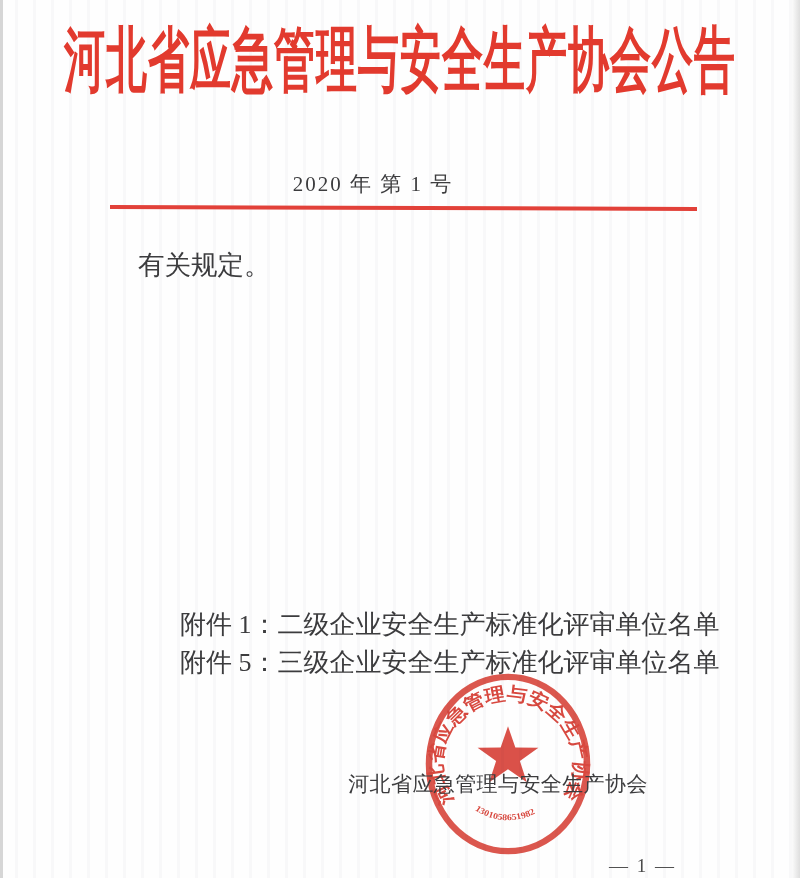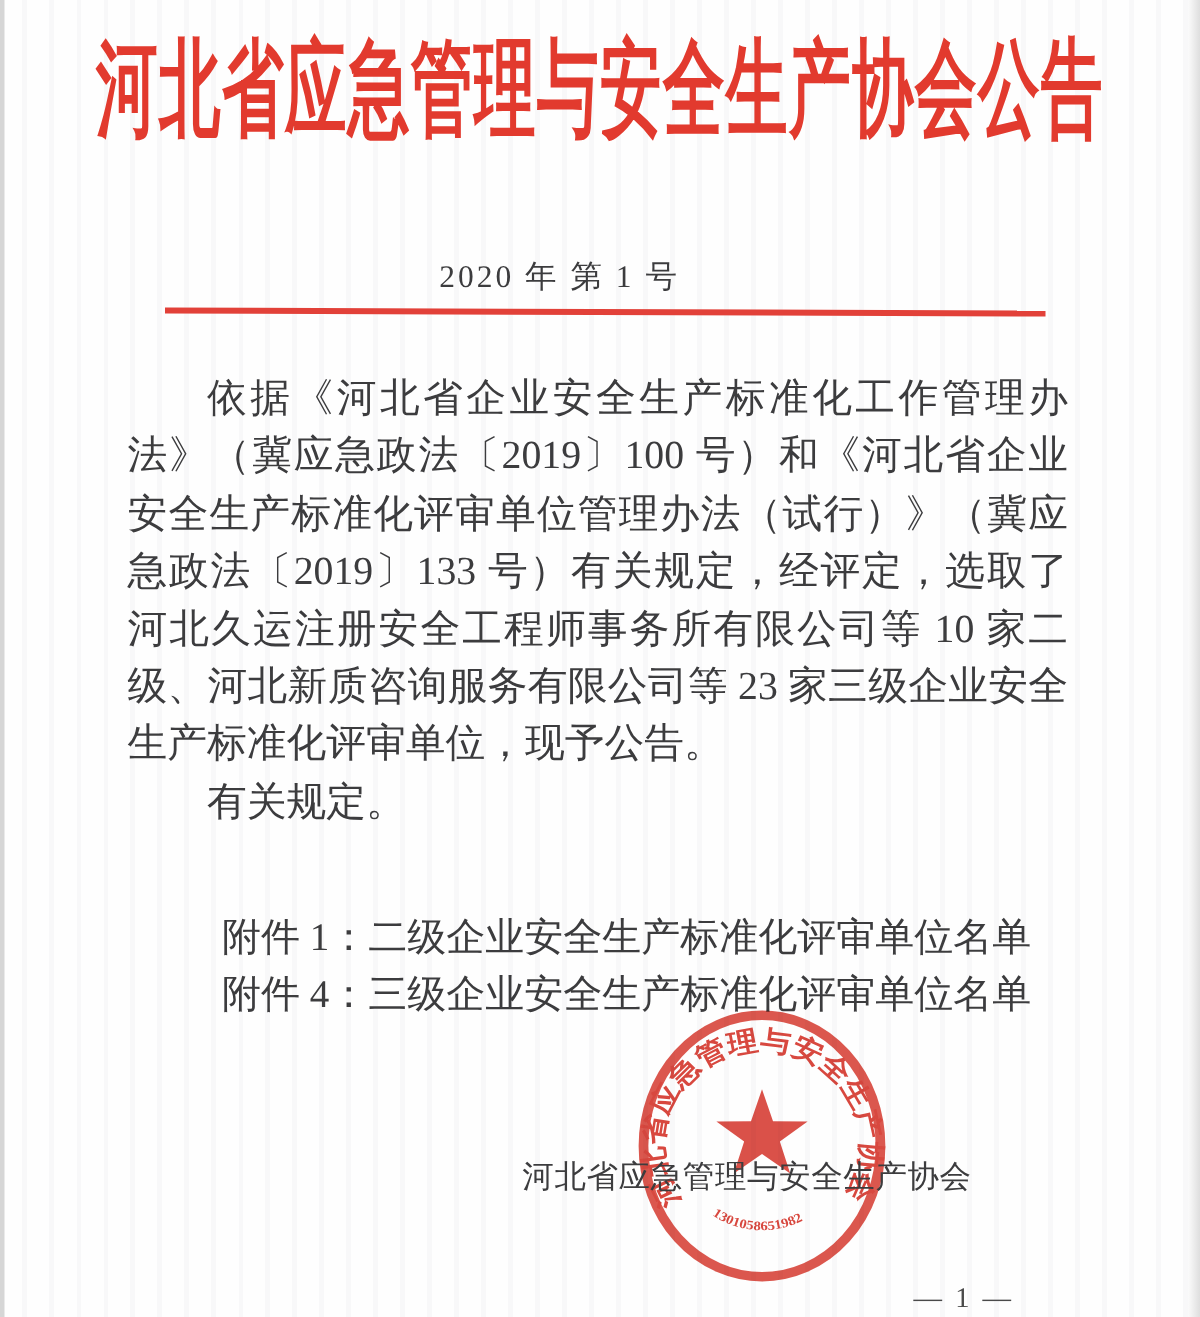--- a/index.html
+++ b/index.html
@@ -30,21 +30,21 @@
   }
   .bodytext{
     position:absolute;top:246px;left:85px;width:627px;
     font-size:26.5px;line-height:38.4px;text-align:justify;
   }
   .bodytext p{margin:0;text-indent:2em;}
   .attachments{
     position:absolute;top:606px;left:148px;width:560px;
     font-size:26px;line-height:38.4px;
   }
-  .attachments div{white-space:nowrap;}
+  .attachments div{white-space:nowrap;margin-left:32px;}
   .signature{
     position:absolute;top:770px;left:348px;width:300px;text-align:center;
     font-size:21px;letter-spacing:0.4px;white-space:nowrap;
   }
   .sigdate{
     position:absolute;top:812px;left:362px;width:300px;text-align:center;
     font-size:22px;letter-spacing:1px;white-space:nowrap;
   }
   .pagenum{
     position:absolute;top:855px;left:585px;width:115px;text-align:center;
@@ -70,27 +70,26 @@
   <div class="edge-left"></div>
   <div class="edge-right"></div>
 
   <div class="title">河北省应急管理与安全生产协会公告</div>
 
   <div class="issue">2020 年 第 1 号</div>
 
   <div class="rule"></div>
 
   <div class="bodytext">
-    <p>依据《河北省企业安全生产标准化工作管理办法》（冀应急政法〔2019〕100 号）和《河北省企业安全生产标准化评审单位管理办法（试行）》（冀应急政法〔2019〕133 号）有关规定，经评定，选取了河北久运注册安全工程师事务所有限公司等 10 家二级、河北新质咨询服务有限公司等 23 家三级企业安全生产标准化评审单位，现予公告。</p>
     <p>有关规定。</p>
   </div>
 
   <div class="attachments">
     <div>附件 1：二级企业安全生产标准化评审单位名单</div>
-    <div>附件 4：三级企业安全生产标准化评审单位名单</div>
+    <div>附件 5：三级企业安全生产标准化评审单位名单</div>
   </div>
 
   <svg class="seal" viewBox="0 0 168 190" preserveAspectRatio="none" xmlns="http://www.w3.org/2000/svg">
     <ellipse class="seal-stroke" cx="84" cy="95" rx="79" ry="90" fill="none" stroke-width="6.5" opacity="0.92"></ellipse>
     <path id="sealTextPath" d="M 29.95 132.9 A 66 66 0 1 1 138.05 132.9" fill="none"></path>
     <path id="sealSerialPath" d="M 50.7 142.5 A 58 58 0 0 0 117.3 142.5" fill="none"></path>
     <polygon class="seal-fill" points="84,56 91.35,77.9 114.4,78.1 95.9,91.9 102.8,113.9 84,100.5 65.2,113.9 72.1,91.9 53.6,78.1 76.65,77.9" opacity="0.95"></polygon>
     <text class="seal-ring-text" font-size="19">
       <textPath href="#sealTextPath" startOffset="0" textLength="284" lengthAdjust="spacingAndGlyphs">河北省应急管理与安全生产协会</textPath>
     </text>

